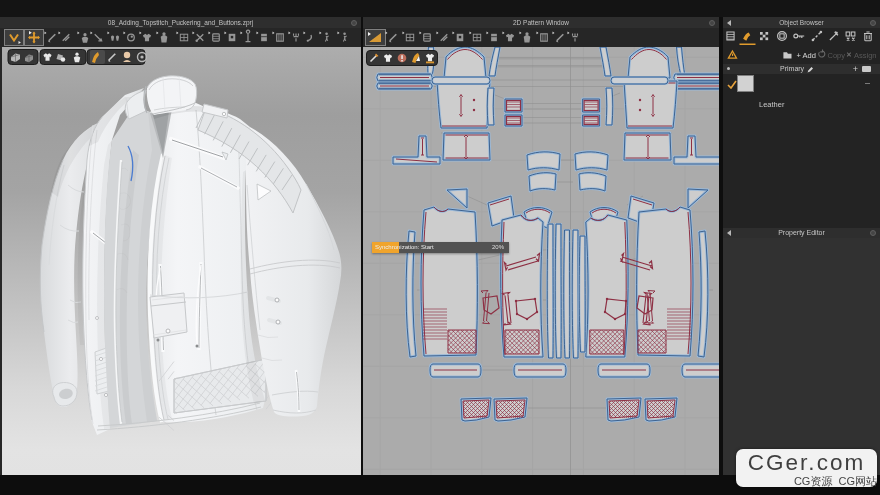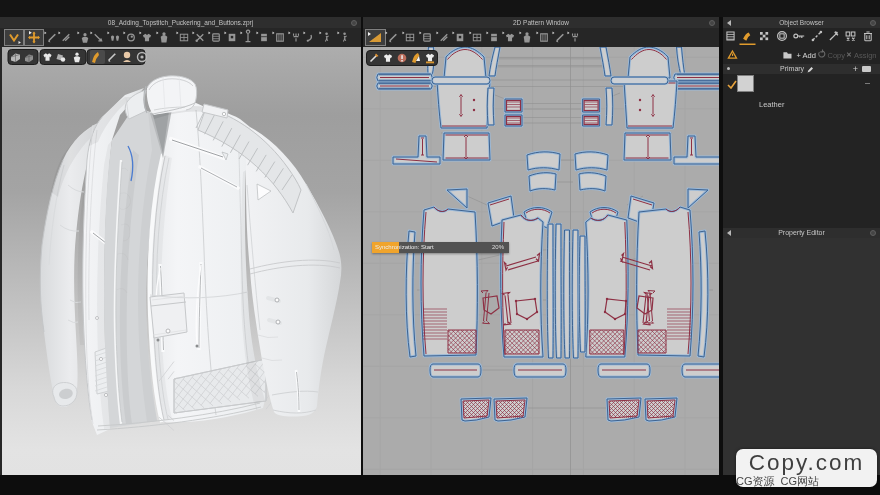--- a/index.html
+++ b/index.html
@@ -655,17 +655,17 @@
   <svg style="position:absolute;left:3px;top:2px;" width="6" height="6">
         <path d="M5,0 L1,3 L5,6 Z" fill="#b8b8b8"></path>
       </svg>
   <span style="position:absolute;left:0;width:100%;text-align:center;color:#c6c6c6;font-size:7px;line-height:10px;">Property Editor</span>
   <span class="circbtn" style="right:4px;top:2px;"></span>
 </div>
 
 <div class="abs" style="left:0;top:475px;width:880px;height:20px;background:#0d0d0d;"></div>
 
 <div class="abs" style="left:736px;top:449px;width:141px;height:38px;background:#f2f2f2;border-radius:7px;box-shadow:0 0 3px rgba(0,0,0,.5);">
-  <div style="position:absolute;top:1px;left:0;width:100%;text-align:center;font-size:22.5px;letter-spacing:2px;color:#3f3f3f;">Copy.com</div>
-  <div style="position:absolute;top:25px;left:0;width:100%;text-align:left;font-size:11px;color:#444;">CG资源&nbsp;&nbsp;CG网站</div>
+  <div style="position:absolute;top:1px;left:0;width:100%;text-align:center;font-size:22.5px;letter-spacing:2px;color:#3f3f3f;">CGer.com</div>
+  <div style="position:absolute;top:25px;left:0;width:100%;text-align:right;font-size:11px;color:#444;">CG资源&nbsp;&nbsp;CG网站</div>
 </div>
 
 </div>
 
 </body></html>

